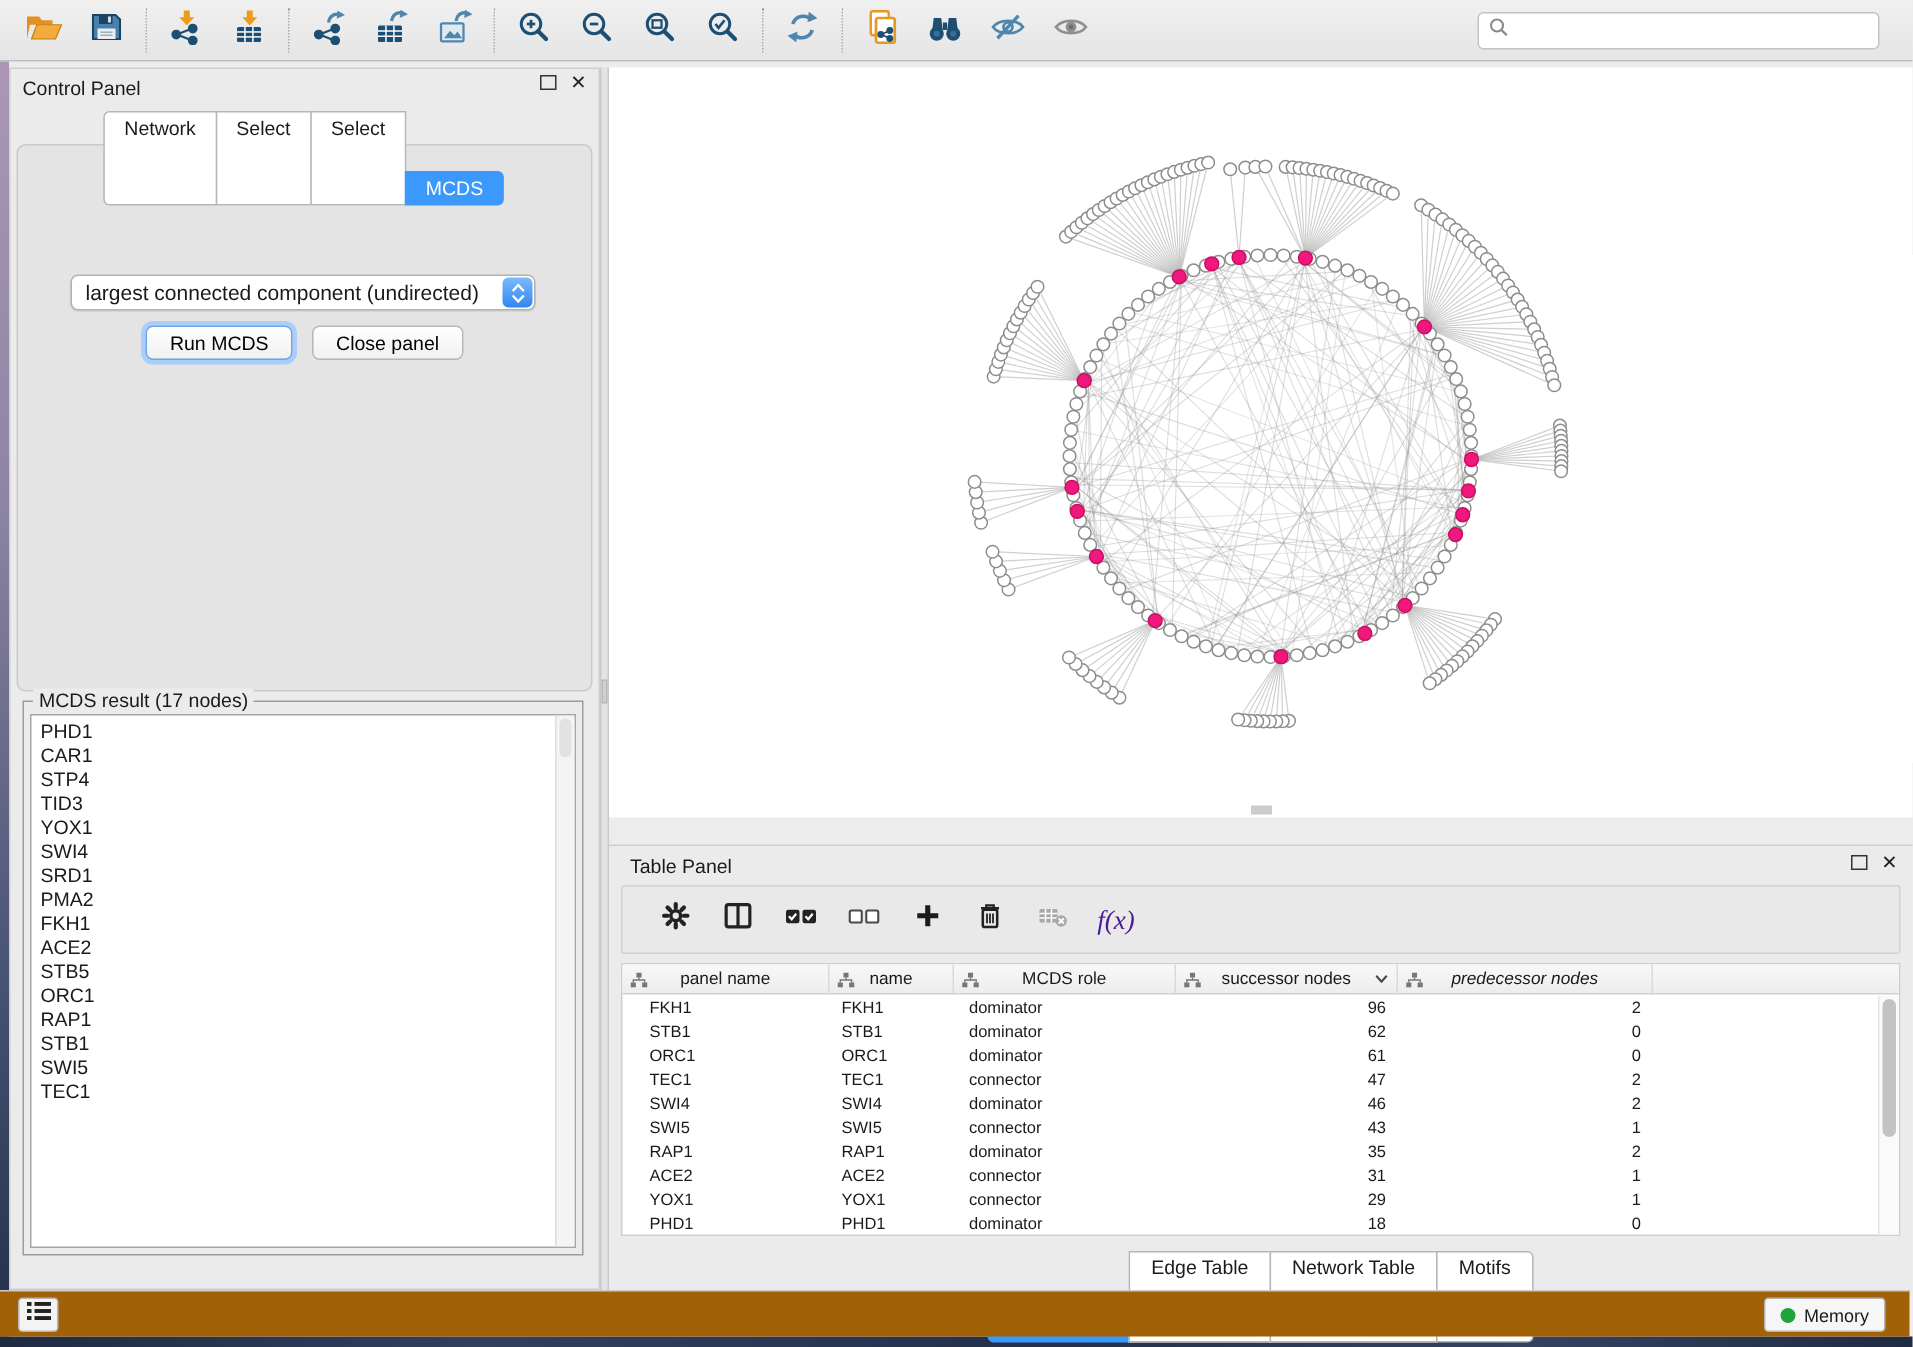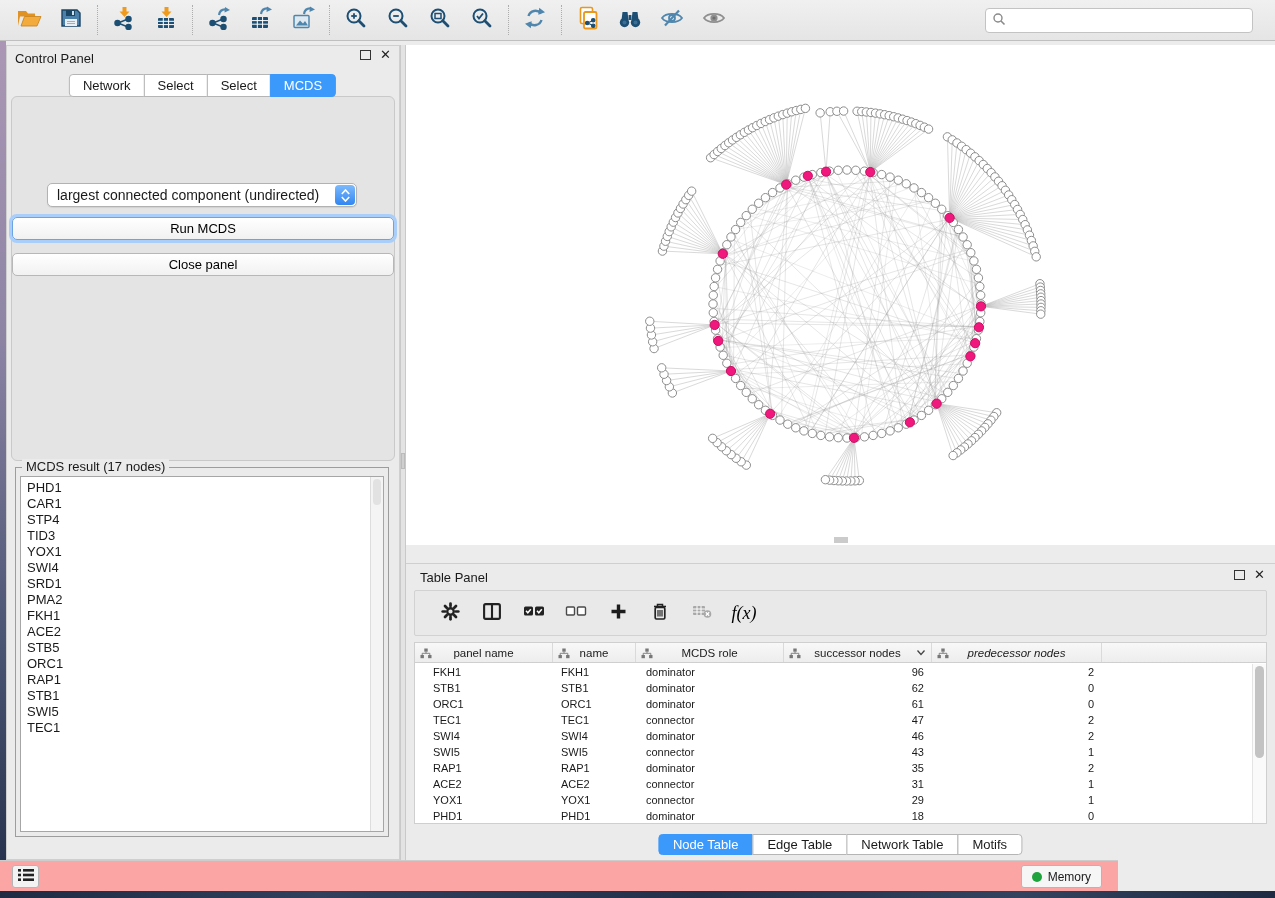--- a/index.html
+++ b/index.html
@@ -30,32 +30,32 @@
     background:#ebebeb; border:1px solid #cfcfcf; }
   .cp-titlebar { position:relative; height:24px; }
   .cp-title { position:absolute; left:8px; top:5px; font-size:13px; }
   .win-icons { position:absolute; right:8px; top:4px; display:flex; gap:9px; align-items:center; }
   .float-ico { width:11px; height:10px; border:1.5px solid #333; background:transparent; }
   .close-ico { font-size:13px; font-weight:bold; color:#222; line-height:10px; }
   .cp-tabs { position:absolute; top:28px; left:50%; transform:translateX(-50%); display:flex; z-index:3; }
   .tab { border:1px solid #b5b5b5; background:#fff; padding:3px 13px; font-size:13px; margin-left:-1px; white-space:nowrap; }
   .tab:first-child { border-top-left-radius:4px; border-bottom-left-radius:4px; }
   .tab:last-child { border-top-right-radius:4px; border-bottom-right-radius:4px; }
-  .tab.active { background:var(--accent); border-color:var(--accent); color:#fff; }
+  .tab.active { background:var(--accent); border-color:var(--accent); color:#fff;margin-top:40px; }
   .cp-content { position:absolute; left:4px; right:4px; top:50px; height:365px;
     background:#e4e4e4; border:1px solid #c9c9c9; border-radius:6px; }
   .opt-label { position:absolute; top:24px; width:100%; text-align:center; font-size:13px; }
   .dropdown { position:absolute; left:35px; right:37px; top:86px; height:24px;
     background:#fff; border:1px solid #b2b2b2; border-radius:5px; font-size:14px;
     line-height:22px; padding-left:9px; box-shadow:0 1px 1px rgba(0,0,0,.08); }
   .dd-stepper { position:absolute; right:1px; top:1px; bottom:1px; width:20px;
     background:linear-gradient(#7cbafc,#3186f2); border-radius:4px;
     display:flex; flex-direction:column; align-items:center; justify-content:center; gap:1px; }
   .dd-stepper svg { display:block; }
-  .btn-row { position:absolute; top:120px; width:100%; display:flex; justify-content:center; gap:13px;flex-direction:column; }
+  .btn-row { position:absolute; top:120px; width:100%; display:flex; justify-content:center; gap:13px; }
   .btn { background:linear-gradient(#ffffff,#f1f1f1); border:1px solid #b7b7b7; border-radius:5px;
     font-size:13px; padding:3px 15px; }
   .btn.focused { box-shadow:0 0 0 3px #a9cefa; border-color:#6da3e3; }
   .group-box { position:absolute; left:8px; right:10px; top:421px; height:370px; border:1px solid #9d9d9d; }
   .group-label { position:absolute; top:-9px; left:6px; background:#ebebeb; padding:0 4px; font-size:13px; }
   .listbox { position:absolute; left:4px; right:4px; top:8px; bottom:4px;
     background:#fff; border:1px solid #a6a6a6; overflow:hidden; }
   .listbox .items { padding:3px 0 0 6px; font-size:13px; line-height:16px; }
   .lb-scroll { position:absolute; right:0; top:0; bottom:0; width:13px; background:#f4f4f4; border-left:1px solid #ddd; }
   .lb-thumb { position:absolute; left:2px; top:2px; width:8px; height:26px; background:#e2e2e2; border-radius:4px; }
@@ -73,40 +73,40 @@
   .net-canvas svg { position:absolute; left:0; top:0; }
   .h-thumb { position:absolute; left:428px; bottom:2px; width:14px; height:6px; background:#cbcbcb; }
   
   .table-panel { position:absolute; left:406px; top:563px; width:869px; height:297px; background:#ebebeb; border-top:1px solid #cfcfcf; }
   .tp-titlebar { position:relative; height:26px; }
   .tp-title { position:absolute; left:14px; top:6px; font-size:13px; }
   .tp-toolbar { position:absolute; left:8px; right:8px; top:26px; height:46px;
     background:#e9e9e9; border:1px solid #d2d2d2; border-radius:2px;
     display:flex; align-items:center; gap:16px; padding-left:22px; }
   .tp-tb-btn { width:26px; height:26px; display:flex; align-items:center; justify-content:center; }
-  .fx { font-family:"Liberation Serif","DejaVu Serif",serif; font-style:italic; font-size:18px; color:#000000; }
+  .fx { font-family:"Liberation Serif","DejaVu Serif",serif; font-style:italic; font-size:18px; color:#4c1d95; }
   .tp-table { position:absolute; left:8px; right:8px; top:78px; height:182px; background:#fff; border:1px solid #cfcfcf; }
   .tbl-header { display:flex; height:20px; background:linear-gradient(#f8f8f8,#ededed); border-bottom:1px solid #cfcfcf; font-size:11.5px; }
   .th { position:relative; display:flex; align-items:center; justify-content:center; border-right:1px solid #dadada; flex:0 0 auto; }
   .th .tree { position:absolute; left:5px; top:5px; }
   .th .chev { position:absolute; right:5px; top:6px; }
   .th.filler { flex:1; border-right:none; }
   .tbody { position:absolute; left:0; right:14px; top:21px; bottom:0; overflow:hidden; }
   .tr { display:flex; height:16px; font-size:11px; align-items:center; }
   .td { flex:0 0 auto; white-space:nowrap; overflow:hidden; }
   .td.al { padding-left:18px; text-align:left; }
   .td.al2 { padding-left:8px; }
   .td.al3 { padding-left:10px; }
   .td.ar { text-align:right; padding-right:8px; }
   .tbl-vscroll { position:absolute; right:0; top:21px; bottom:0; width:14px; background:#fafafa; border-left:1px solid #e4e4e4; }
   .v-thumb { position:absolute; left:2px; top:2px; width:9px; height:92px; background:#c3c3c3; border-radius:5px; }
   .tp-tabs { position:absolute; top:270px; left:50%; transform:translateX(-50%); display:flex; }
   .tp-tabs .tab { padding:2px 14px; }
   
-  .statusbar { position:absolute; left:0; top:860px; width:1118px; height:31px; background:#fca5a5; border-top:1px solid #cccccc; }
+  .statusbar { position:absolute; left:0; top:860px; width:1273px; height:31px; background:#a16207; border-top:1px solid #cccccc; }
   .list-btn { position:absolute; left:12px; top:4px; width:27px; height:23px; background:#f3f3f3; border:1px solid #b5b5b5; border-radius:3px;
     display:flex; align-items:center; justify-content:center; }
   .memory-btn { position:absolute; right:16px; top:4px; height:23px; background:#f6f6f6; border:1px solid #b5b5b5; border-radius:3px;
     display:flex; align-items:center; gap:6px; padding:0 10px; font-size:12px; }
   .memory-dot { width:10px; height:10px; border-radius:50%; background:#1fa33c; }
 </style>
 </head>
 <body>
 
 <div class="toolbar">

